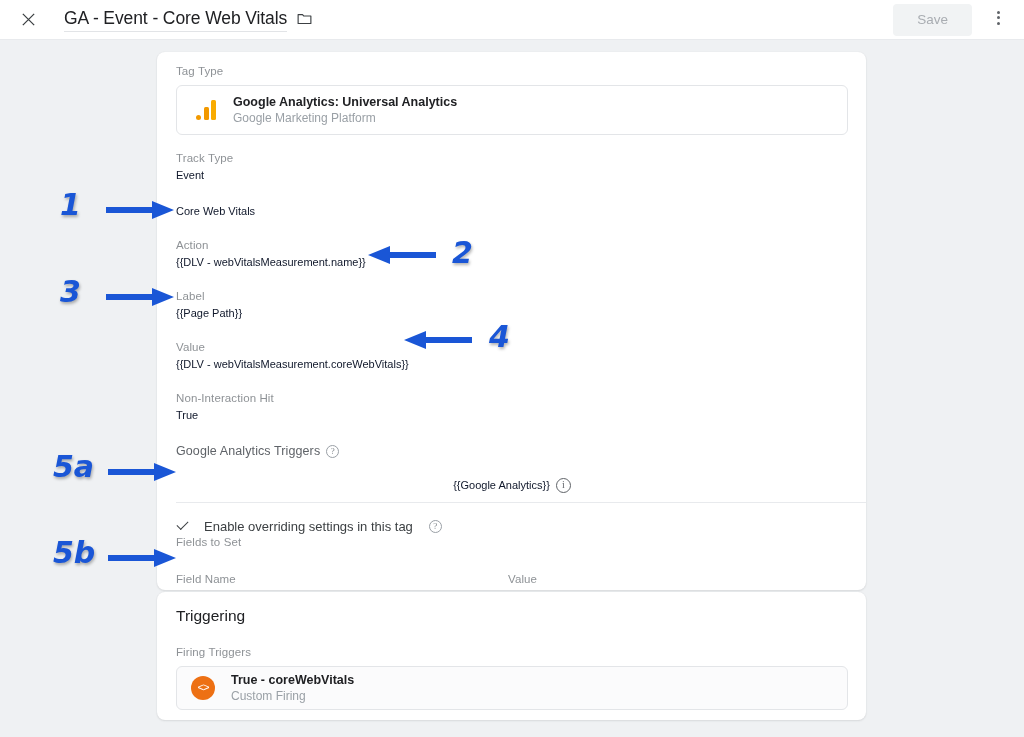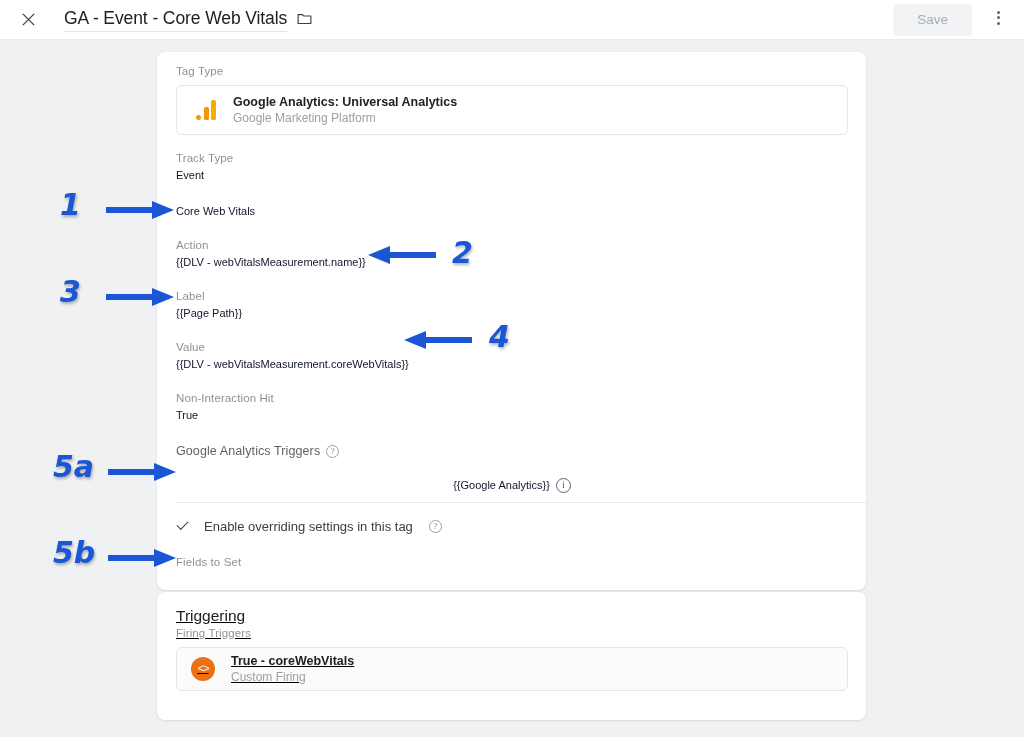--- a/index.html
+++ b/index.html
@@ -79,21 +79,21 @@
   
   .card {
     position: absolute;
     left: 157px;
     width: 709px;
     background: #ffffff;
     border-radius: 8px;
     box-shadow: 0 1px 2px rgba(60,64,67,0.12), 0 0 2px rgba(60,64,67,0.06);
   }
   #card-config { top: 52px; height: 538px; }
-  #card-trigger { top: 592px; height: 128px; text-decoration: underline; }
+  #card-trigger { top: 592px; height: 128px; }
 
   .card-inner { padding: 12px 18px 0 19px; }
 
   .field-label {
     font-size: 11.5px;
     color: #8e9296;
     line-height: 15px;
     margin: 0;
     letter-spacing: 0.1px;
   }
@@ -326,21 +326,21 @@
     <div class="check-row">
       <span class="check-mark"></span>
       <span class="check-label">Enable overriding settings in this tag</span>
       <span class="help-icon" style="margin-left:2px;">?</span>
     </div>
   </div>
 
   <div class="divider" style="top:450px"></div>
 
   <div class="card-inner" style="padding-top:0">
-    <p class="field-label" style="margin-top:20px">Fields to Set</p>
+    <p class="field-label" style="">Fields to Set</p>
 
     <div class="fields-grid" style="margin-top:22px">
       <div class="fields-col-a">
         <p class="field-label">Field Name</p>
       </div>
       <div>
         <p class="field-label">Value</p>
       </div>
     </div>
 
@@ -352,21 +352,21 @@
         <p class="field-value">beacon</p>
       </div>
     </div>
   </div>
 </div>
 
 <div class="card" id="card-trigger">
   <div class="card-inner" style="padding-top:14px">
     <p class="card-heading">Triggering</p>
 
-    <p class="field-label" style="">Firing Triggers</p>
+    <p class="field-label" style="margin-top:19px">Firing Triggers</p>
 
     <div class="trigger-box">
       <div class="trigger-icon">&lt;&gt;</div>
       <div class="type-texts">
         <div class="type-name">True - coreWebVitals</div>
         <div class="type-sub">Custom Firing</div>
       </div>
     </div>
   </div>
 </div>

